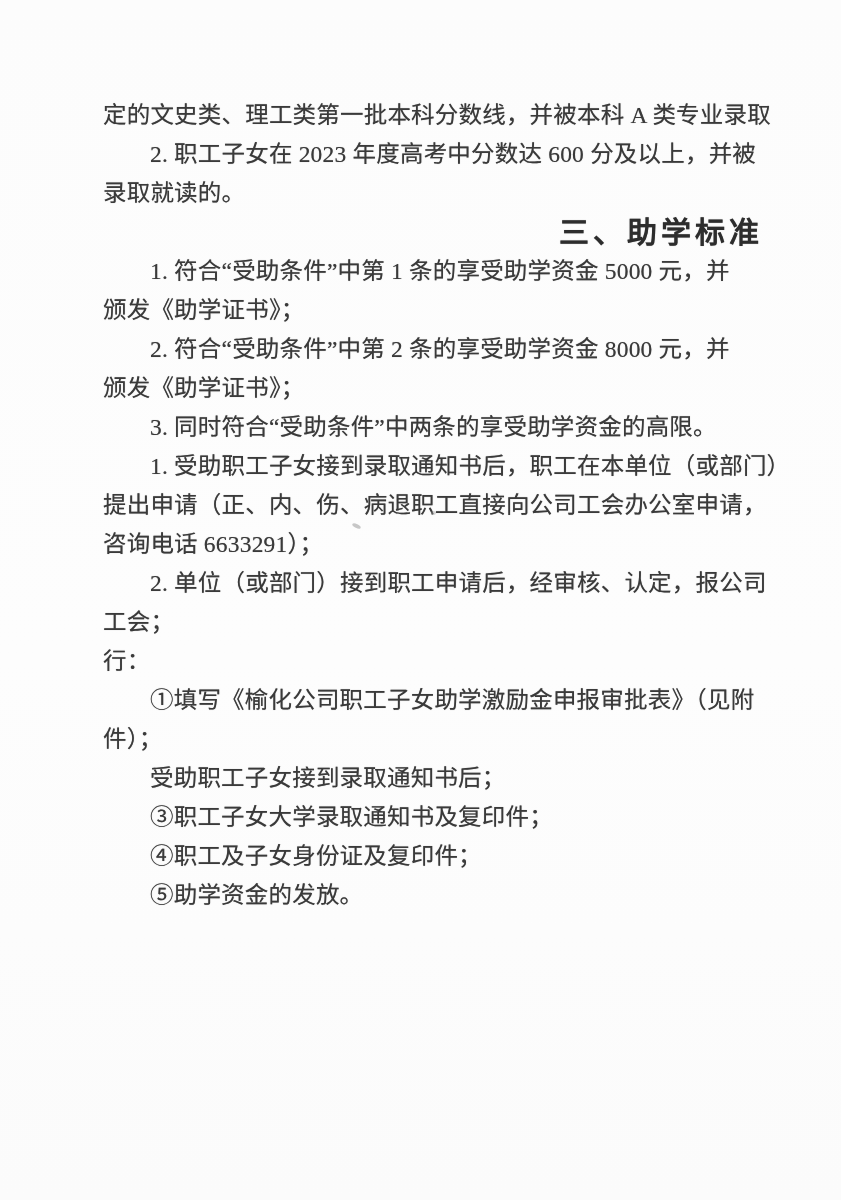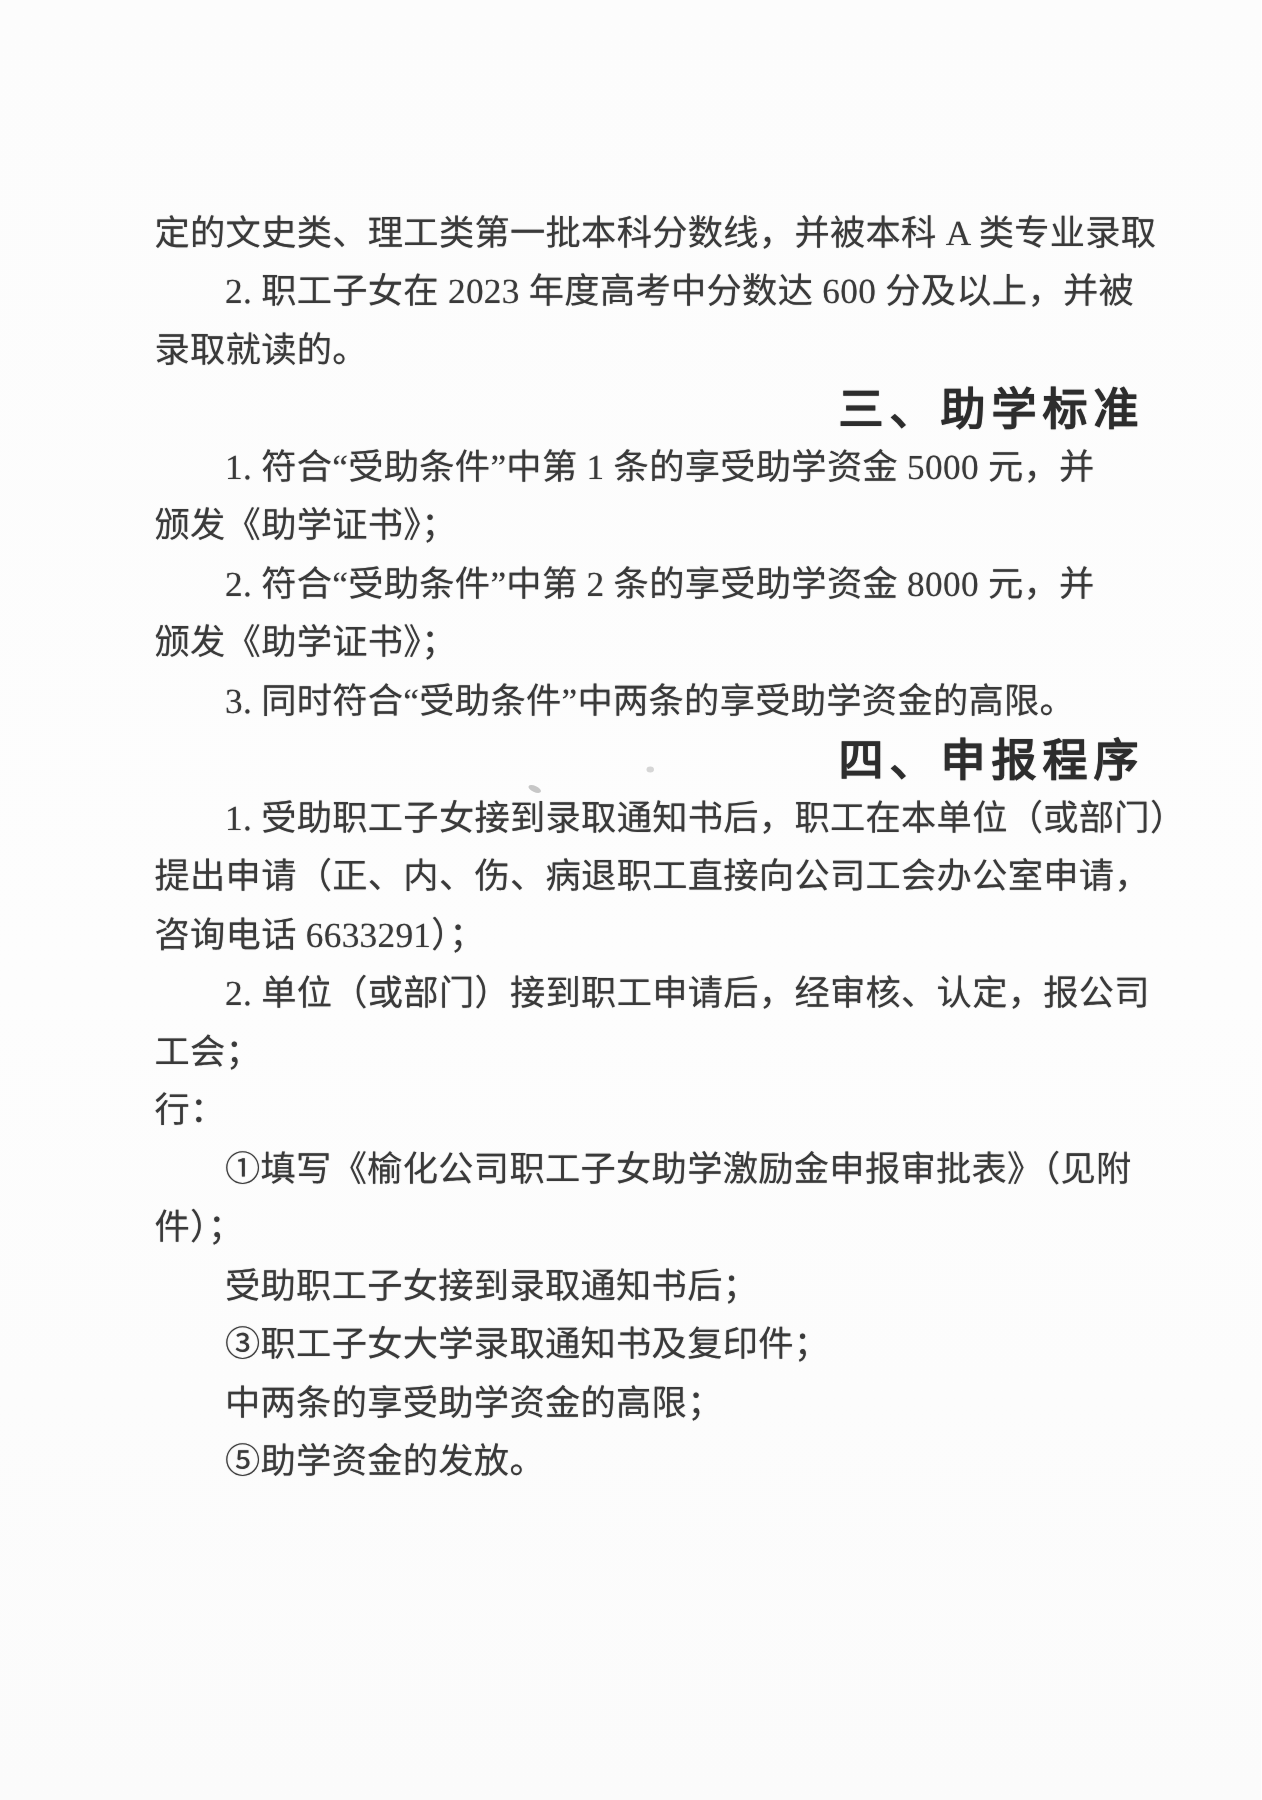--- a/index.html
+++ b/index.html
@@ -14,21 +14,20 @@
       background: linear-gradient(180deg, #fcfcfc 0%, #fdfdfd 55%, #fbfbfb 100%);
       font-family: "Liberation Serif", "DejaVu Serif", serif;
       overflow: hidden;
     }
     .doc {
       position: absolute;
       left: 103px;
       top: 96px;
       width: 660px;
       filter: blur(0.25px);
-      margin-top: 41px;
     }
     .line {
       height: 39px;
       line-height: 39px;
       font-size: 23.5px;
       letter-spacing: 0.2px;
       color: #3a3a3a;
       white-space: nowrap;
       text-shadow: 0 0 0.7px rgba(70,70,70,0.65);
     }
@@ -68,29 +67,28 @@
 
   <div class="line">定的文史类、理工类第一批本科分数线，并被本科 A 类专业录取</div>
       <div class="line indent2">2. 职工子女在 2023 年度高考中分数达 600 分及以上，并被</div>
       <div class="line">录取就读的。</div>
       <div class="line heading">三、助学标准</div>
       <div class="line indent2">1. 符合“受助条件”中第 1 条的享受助学资金 5000 元，并</div>
       <div class="line">颁发《助学证书》；</div>
       <div class="line indent2">2. 符合“受助条件”中第 2 条的享受助学资金 8000 元，并</div>
       <div class="line">颁发《助学证书》；</div>
       <div class="line indent2">3. 同时符合“受助条件”中两条的享受助学资金的高限。</div>
-      <div class="line heading">四、申报程序</div>
       <div class="line indent2">1. 受助职工子女接到录取通知书后，职工在本单位（或部门）</div>
       <div class="line">提出申请（正、内、伤、病退职工直接向公司工会办公室申请，</div>
       <div class="line">咨询电话 6633291）；</div>
       <div class="line indent2">2. 单位（或部门）接到职工申请后，经审核、认定，报公司</div>
       <div class="line">工会；</div>
       <div class="line">行：</div>
       <div class="line indent2">①填写《榆化公司职工子女助学激励金申报审批表》（见附</div>
       <div class="line">件）；</div>
       <div class="line indent2">受助职工子女接到录取通知书后；</div>
       <div class="line indent2">③职工子女大学录取通知书及复印件；</div>
-      <div class="line indent2">中两条的享受助学资金的高限；</div>
+      <div class="line indent2">④职工及子女身份证及复印件；</div>
       <div class="line indent2">⑤助学资金的发放。</div>
     </div>
   <div class="speckle s1"></div>
   <div class="speckle s2"></div>
 </div>
 
 </body></html>

